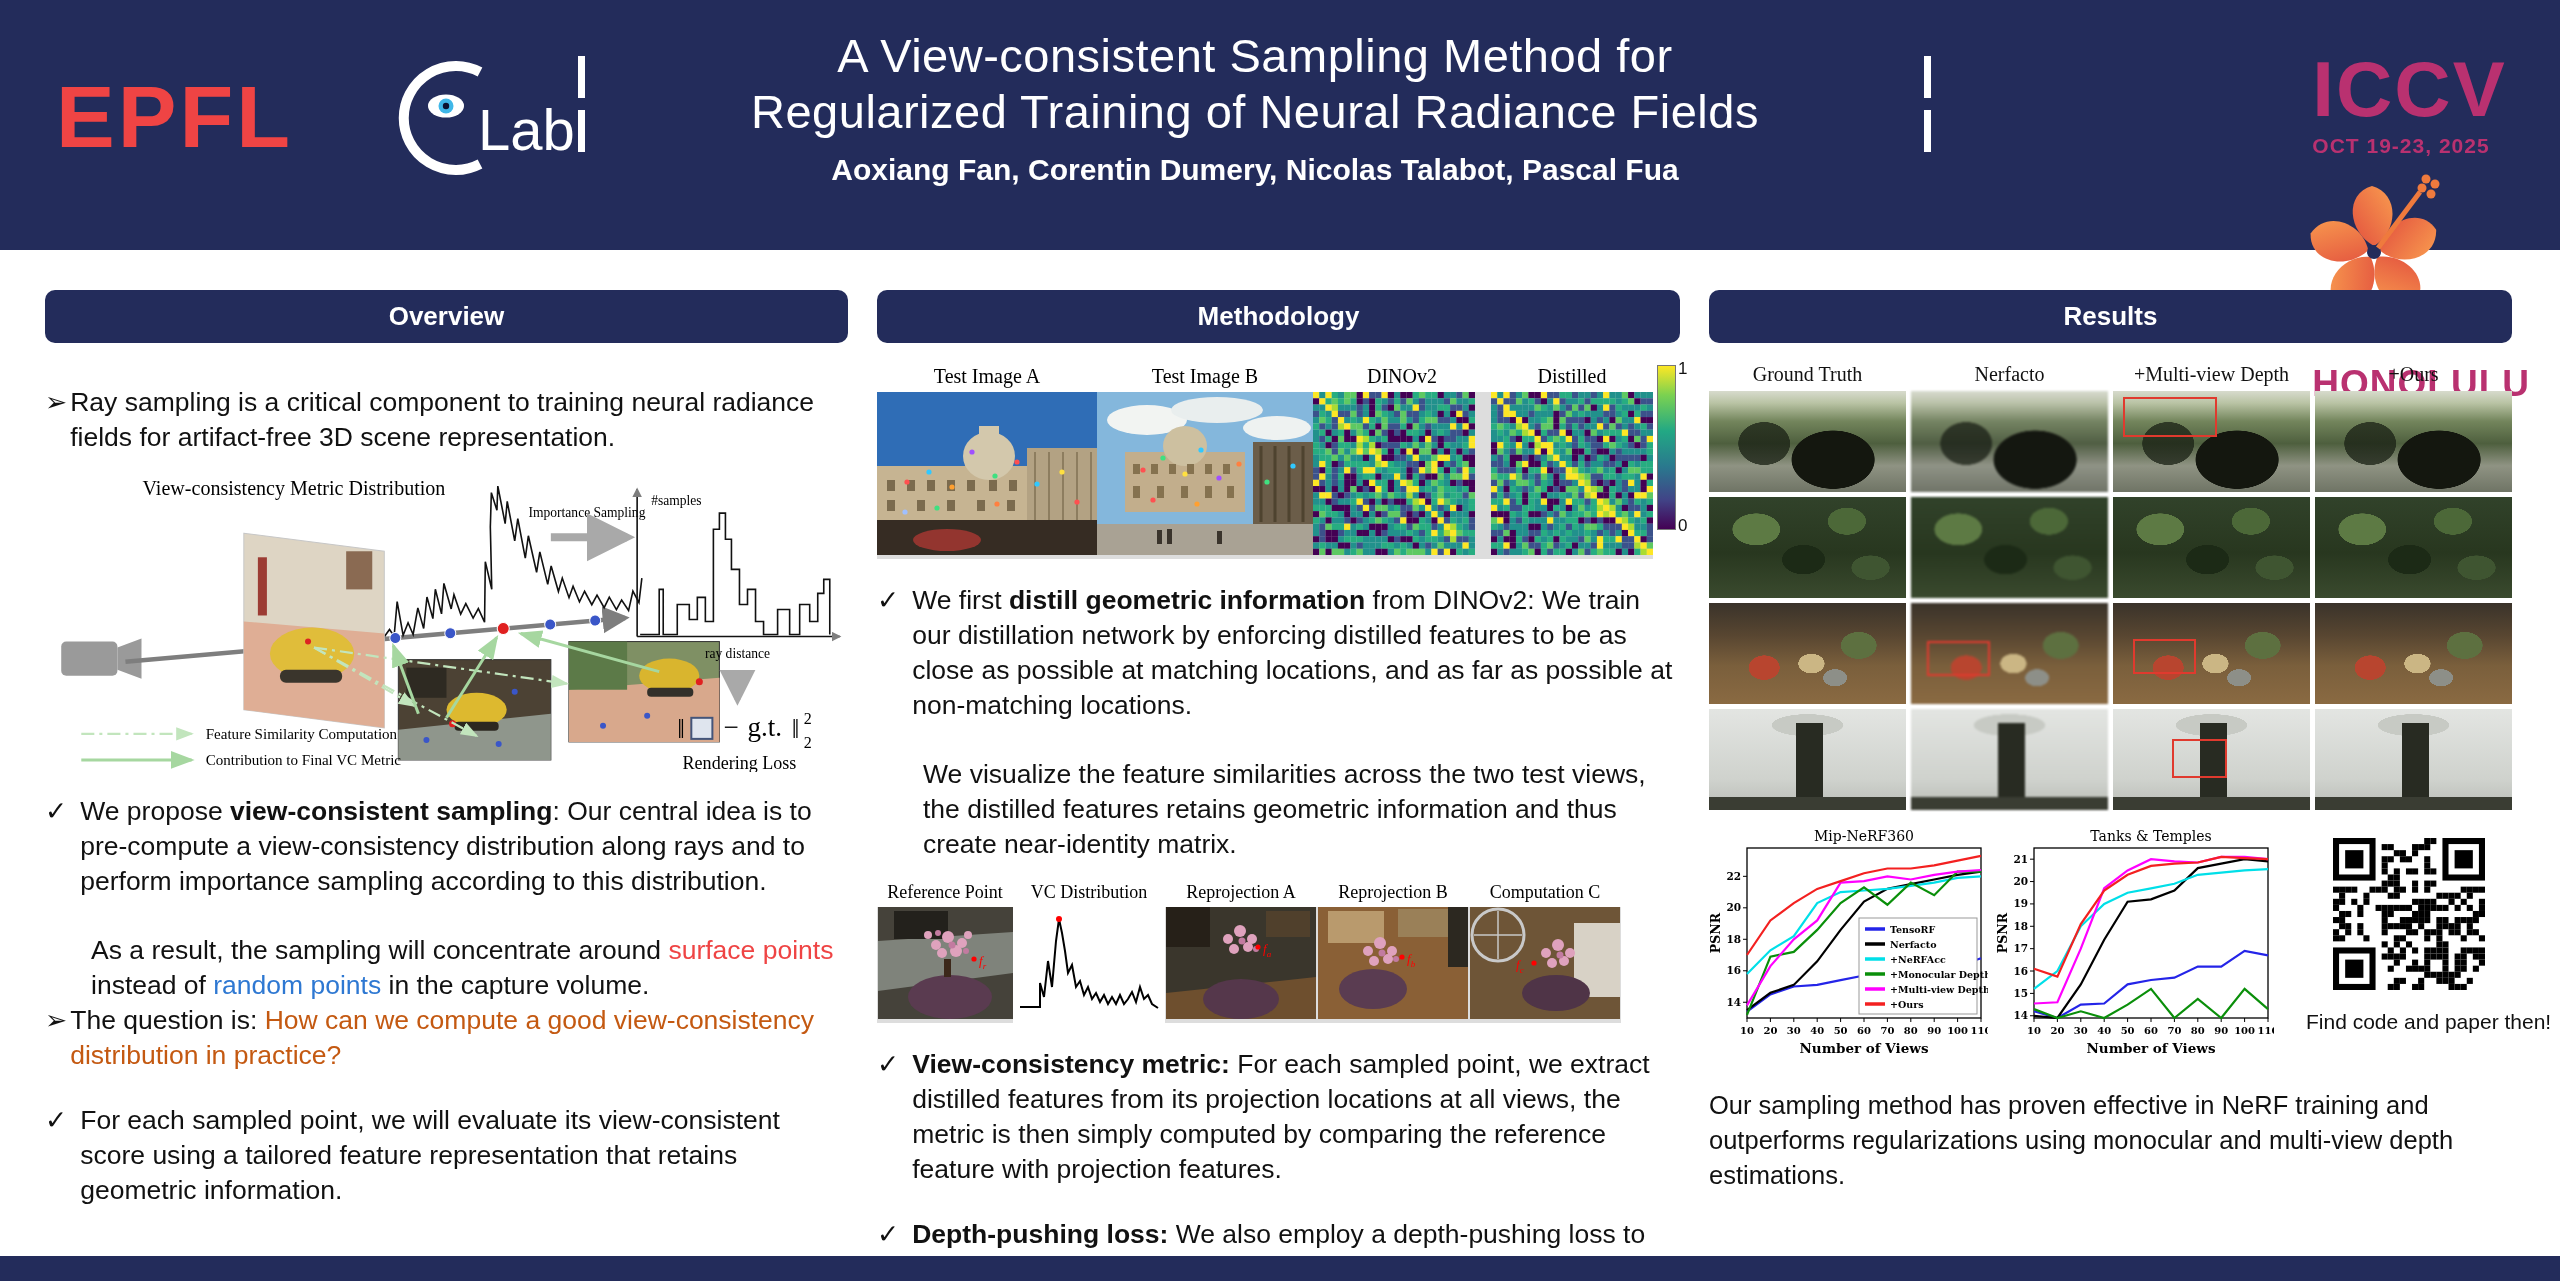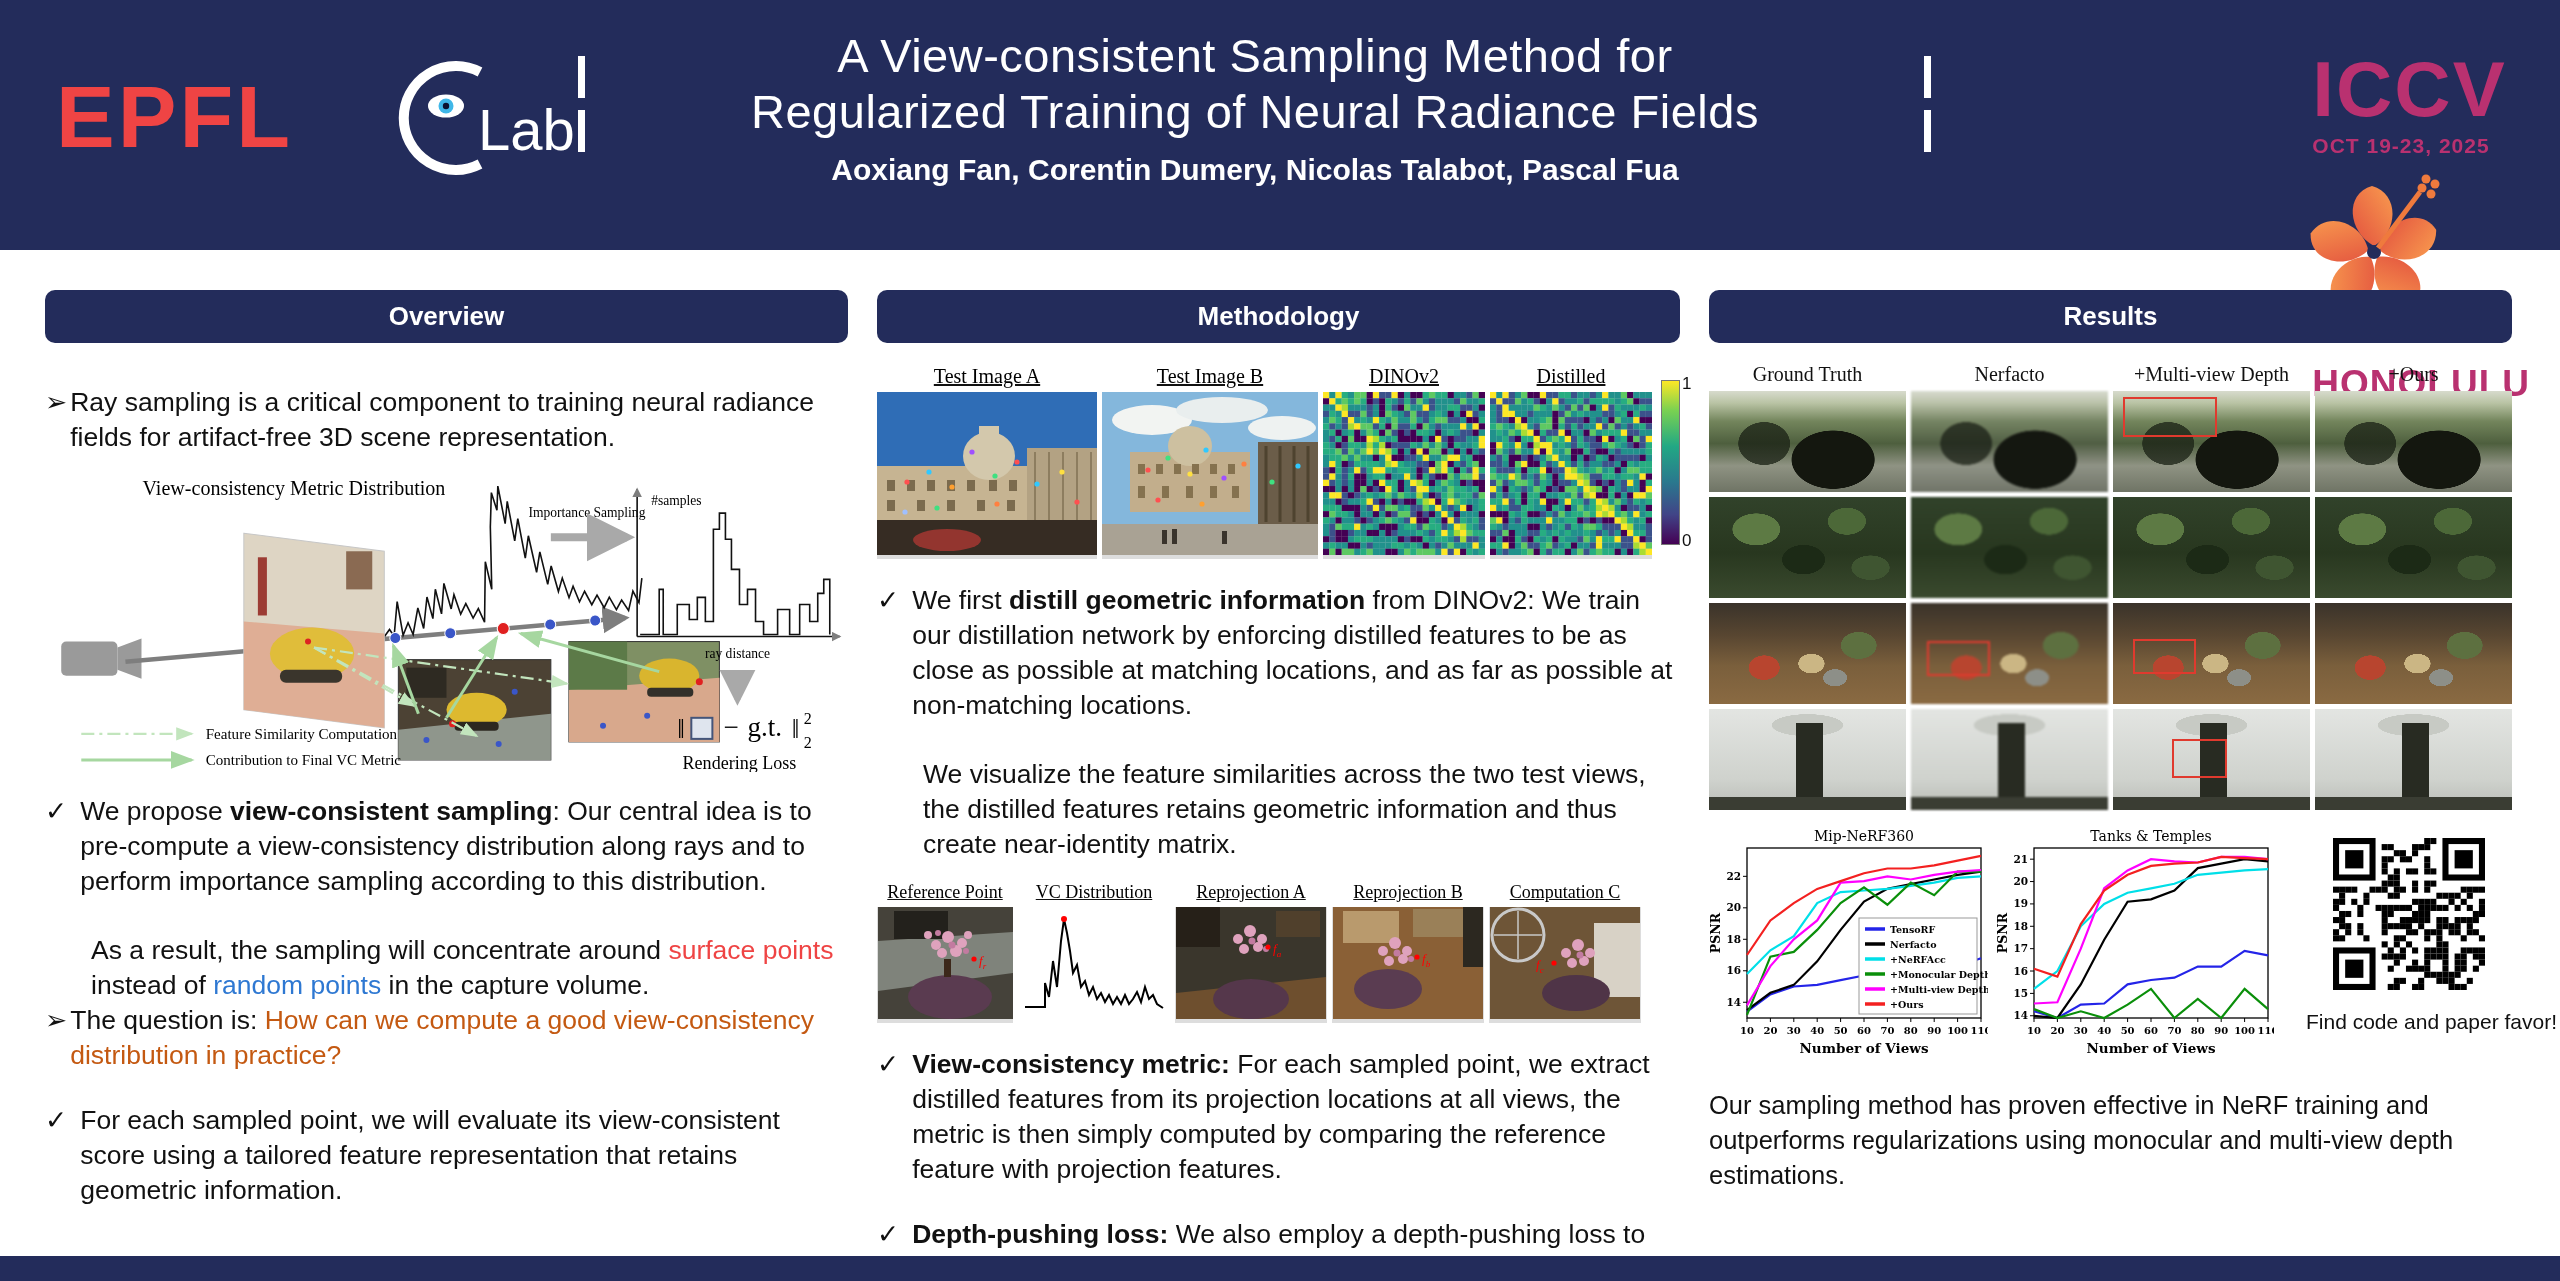--- a/index.html
+++ b/index.html
@@ -31,21 +31,21 @@
   .col p{font-size:26.5px;line-height:1.32;margin:0;}
   .check-bullet{display:flex;gap:13px;margin:26px 0 0 6px;}
   .check-bullet .mk{flex:0 0 auto;}
   .arrow-bullet{display:flex;gap:3px;margin:34px 0 0 0;}
   .indentp{margin:34px 0 0 46px !important;}
   .surface{color:#ef4444;margin-top:24px;} .random{color:#2e78d2;} .qorange{color:#c45911;}
   .serifcap{font-family:"Liberation Serif","DejaVu Serif",serif;font-size:20px;text-align:center;
             margin-bottom:4px;color:#000;}
   figure{margin:0;}
   
-  .strip{display:flex;gap:5px;align-items:center;text-decoration:underline;}
+  .strip{display:flex;align-items:flex-start;}
   .strip1{margin-top:22px;} .strip2{margin-top:20px;}
   .img{overflow:hidden;background:#ddd;}
   .cbarwrap{position:relative;margin-left:4px;margin-bottom:0;}
   .cbar{width:17px;height:163px;border:1px solid #777;
     background:linear-gradient(180deg,#fde725 0%,#7ad151 18%,#22a884 40%,#2a788e 62%,#414487 82%,#440154 100%);}
   .cb-t,.cb-b{position:absolute;left:21px;font-size:17px;}
   .cb-t{top:-6px;} .cb-b{bottom:-6px;}
   .mtext{margin-top:24px !important;}
   
   .rgrid{display:grid;grid-template-columns:repeat(4,1fr);gap:5px;margin-top:20px;}
@@ -2222,21 +2222,21 @@
               <rect x="0" y="0" width="42" height="42" fill="#000"></rect>
               <rect x="6" y="6" width="30" height="30" fill="#fff"></rect>
               <rect x="12" y="12" width="18" height="18" fill="#000"></rect>
               <rect x="108" y="0" width="42" height="42" fill="#000"></rect>
               <rect x="114" y="6" width="30" height="30" fill="#fff"></rect>
               <rect x="120" y="12" width="18" height="18" fill="#000"></rect>
               <rect x="0" y="108" width="42" height="42" fill="#000"></rect>
               <rect x="6" y="114" width="30" height="30" fill="#fff"></rect>
               <rect x="12" y="120" width="18" height="18" fill="#000"></rect>
             </svg>
-          <div class="qr-caption">Find code and paper favor!</div>
+          <div class="qr-caption">Find code and paper then!</div>
         </div>
       </div>
 
       <p class="conclusion">Our sampling method has proven effective in NeRF training and outperforms regularizations using monocular and multi-view depth estimations.</p>
     </section>
   </div>
 
   <div class="footer"></div>
 </div>
 

